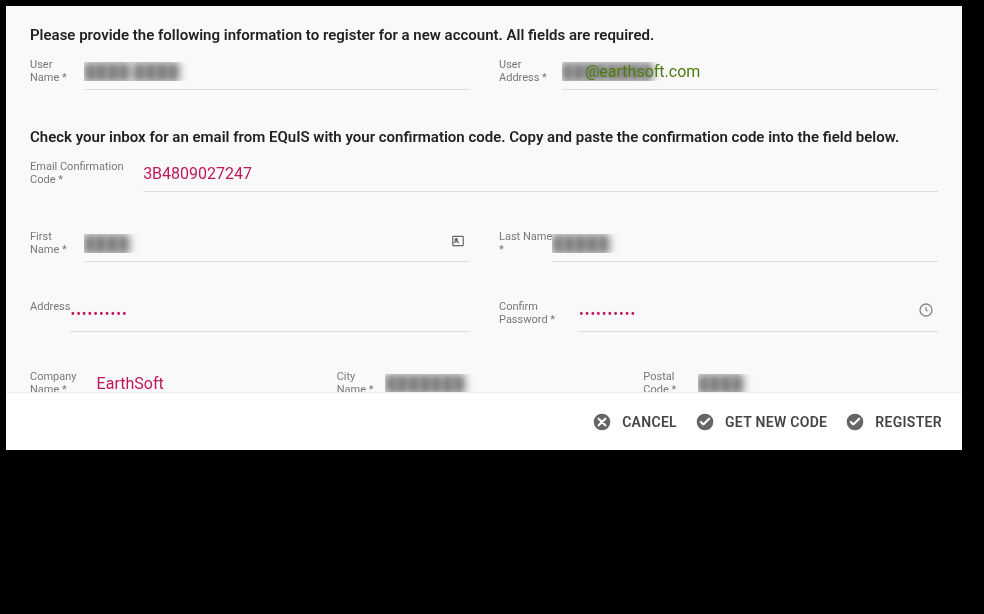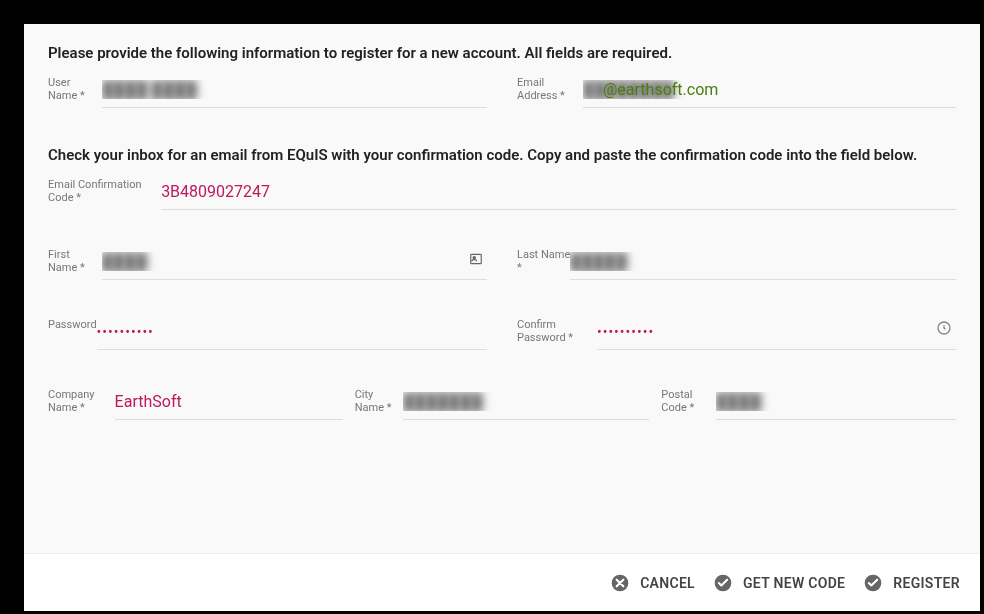--- a/index.html
+++ b/index.html
@@ -9,23 +9,23 @@
     }
     body {
       font-family: 'Segoe UI', Roboto, Arial, sans-serif;
       background: #000;
       width: 984px;
       height: 614px;
       overflow: hidden;
     }
     .window {
       background: #f9f9f9;
-      margin: 24px;
+      margin: 6px;
       width: 956px;
-      height: 587px;
+      height: 444px;
       position: relative;
       padding: 20px 24px 0 24px;
     }
     .section-heading {
       font-size: 15px;
       font-weight: 600;
       color: #222;
       margin-bottom: 14px;
     }
     .row {
@@ -117,21 +117,21 @@
 <div class="window">
 
   <div class="section-heading">Please provide the following information to register for a new account. All fields are required.</div>
 
   <div class="row">
     <div class="field">
       <span class="field-label">User Name *</span>
       <input class="field-input blurred" value="████ ████" style="">
     </div>
     <div class="field">
-      <span class="field-label">Email Address *</span>
+      <span class="field-label">User Address *</span>
       <input class="field-input blurred" value="████████" style="">
       <span class="email-suffix">@earthsoft.com</span>
     </div>
   </div>
 
   <div class="spacer"></div>
 
   <div class="section-heading">Check your inbox for an email from EQuIS with your confirmation code. Copy and paste the confirmation code into the field below.</div>
 
   <div class="row">
@@ -158,21 +158,21 @@
     <div class="field">
       <span class="field-label">Last Name *</span>
       <input class="field-input blurred" value="█████" style="">
     </div>
   </div>
 
   <div class="spacer"></div>
 
   <div class="row">
     <div class="field">
-      <span class="field-label">Password</span>
+      <span class="field-label">Address</span>
       <input class="field-input" type="text" style="letter-spacing: 1px; font-size: 14px;" value="••••••••••">
     </div>
     <div class="field">
       <span class="field-label">Confirm Password *</span>
       <input class="field-input" type="text" style="letter-spacing: 1px; font-size: 14px;" value="••••••••••">
       <span class="contact-icon">
         <svg width="16" height="16" viewBox="0 0 24 24" fill="none" stroke="#888" stroke-width="2">
             <circle cx="12" cy="12" r="9"></circle>
             <path d="M12 8v4l2 2"></path>
           </svg>

